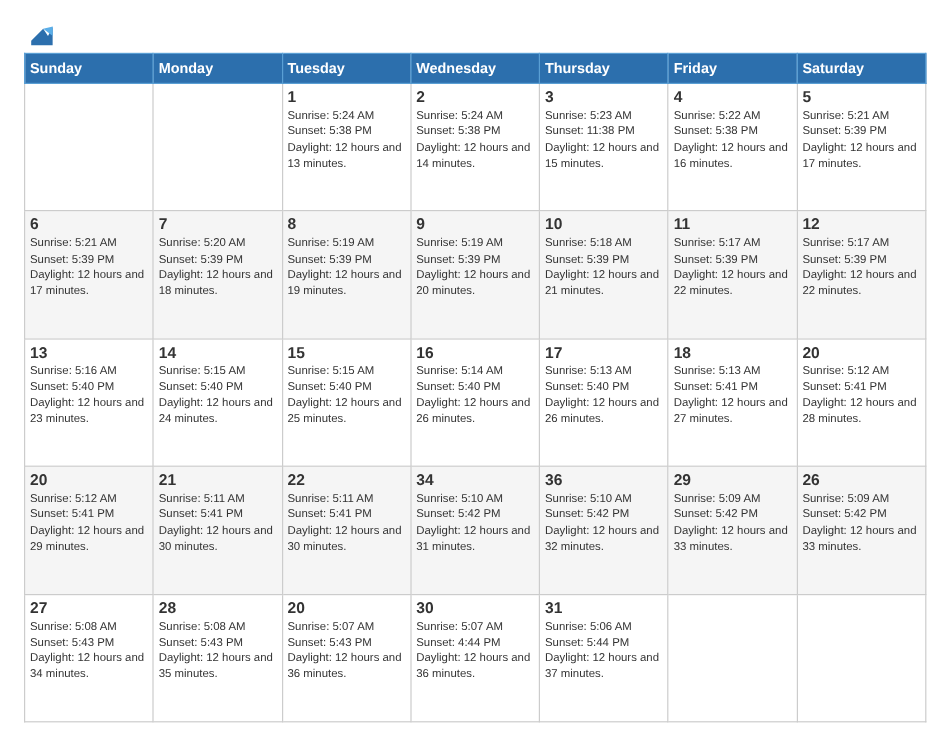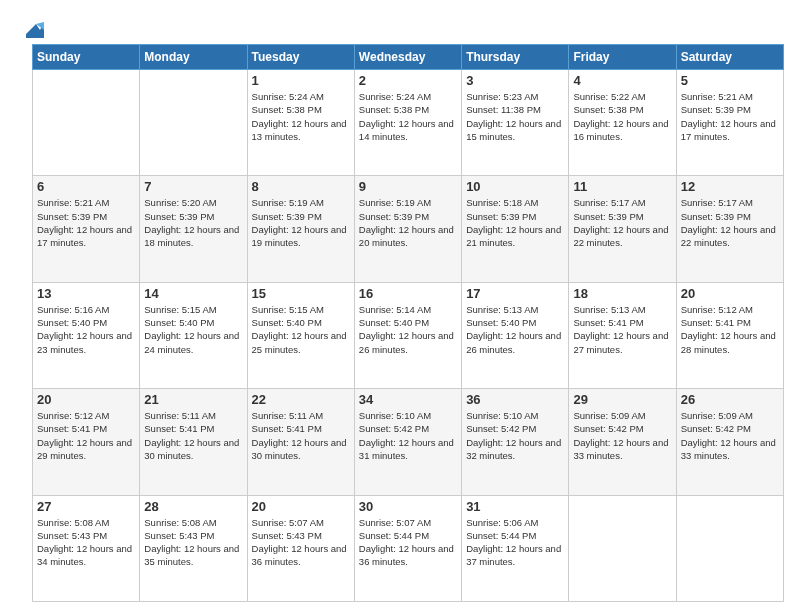--- a/index.html
+++ b/index.html
@@ -39,21 +39,20 @@
       color: #333;
     }
     .location {
       font-size: 14px;
       color: #555;
     }
     .calendar {
       width: 100%;
       border-collapse: collapse;
       flex: 1;
-      margin-left: 12px;
     }
     .calendar th {
       background: #2c6fad;
       color: #fff;
       font-size: 12px;
       font-weight: bold;
       padding: 5px 4px;
       text-align: left;
       border: 1px solid #5a9fd4;
     }
@@ -297,21 +296,21 @@
           </td>
           <td>
             <span class="day-number">20</span>
             <div class="day-info">Sunrise: 5:07 AM
 Sunset: 5:43 PM
 Daylight: 12 hours and 36 minutes.</div>
           </td>
           <td>
             <span class="day-number">30</span>
             <div class="day-info">Sunrise: 5:07 AM
-Sunset: 5:44 PM
+Sunset: 4:44 PM
 Daylight: 12 hours and 36 minutes.</div>
           </td>
           <td>
             <span class="day-number">31</span>
             <div class="day-info">Sunrise: 5:06 AM
 Sunset: 5:44 PM
 Daylight: 12 hours and 37 minutes.</div>
           </td>
           <td class="empty"></td>
           <td class="empty"></td>

